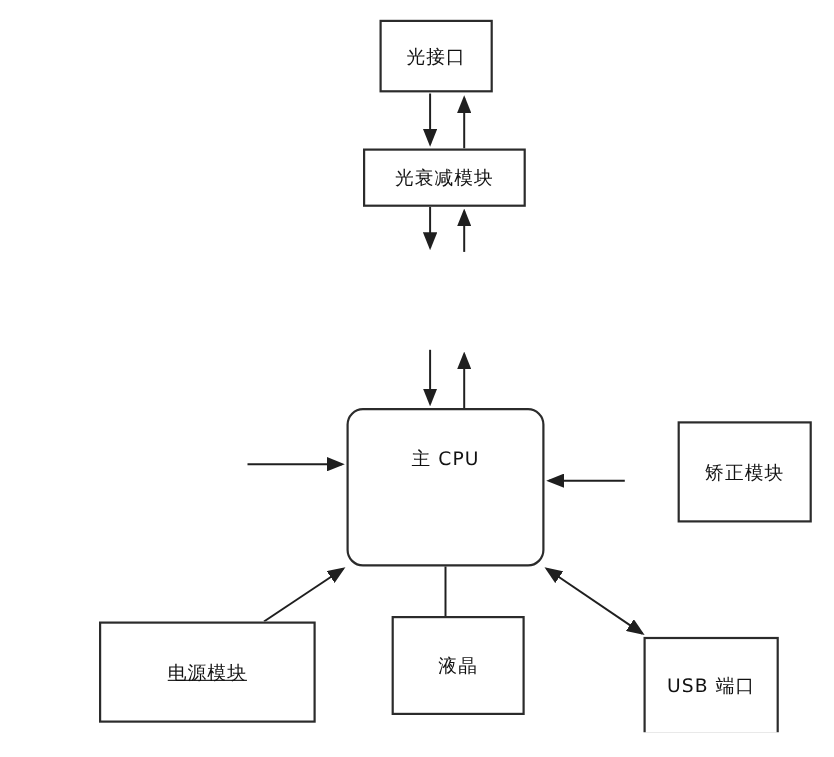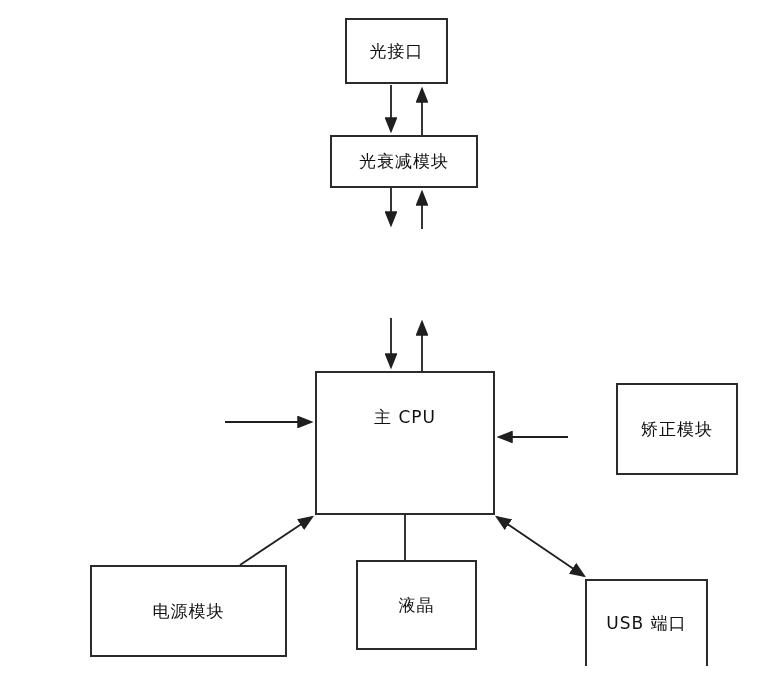--- a/index.html
+++ b/index.html
@@ -30,32 +30,33 @@
     display: flex;
     align-items: center;
     justify-content: center;
     color: #111111;
     font-size: 17px;
     letter-spacing: 1px;
     white-space: nowrap;
   }
   .node-cpu {
     align-items: flex-start;
+    border-radius: 15px;
   }
   .node-cpu .node-label {
     padding-top: 33px;
   }
   
   .n-optical-interface   { left: 345px; top: 18px;  width: 103px; height: 66px; }
   .n-photoelectric       { left: 330px; top: 135px; width: 148px; height: 53px; }
   .n-attenuation         { left: 330px; top: 229px; width: 150px; height: 89px; }
   .n-cpu                 { left: 315px; top: 371px; width: 180px; height: 144px; }
   .n-keyboard            { left: 105px; top: 382px; width: 120px; height: 90px; }
   .n-correction          { left: 568px; top: 383px; width: 122px; height: 92px; margin-left: 48px; }
-  .n-power               { left: 90px;  top: 565px; width: 197px; height: 92px; }
+  .n-power               { left: 90px;  top: 565px; width: 197px; height: 92px; text-decoration: underline; }
   .n-lcd                 { left: 344px; top: 560px; width: 121px; height: 90px; margin-left: 12px; }
   .n-usb                 { left: 585px; top: 579px; width: 123px; height: 89px; }
 </style>
 </head>
 <body>
 
 <div id="canvas">
 
   <svg id="wires" viewBox="0 0 758 688" xmlns="http://www.w3.org/2000/svg">
     <defs>

